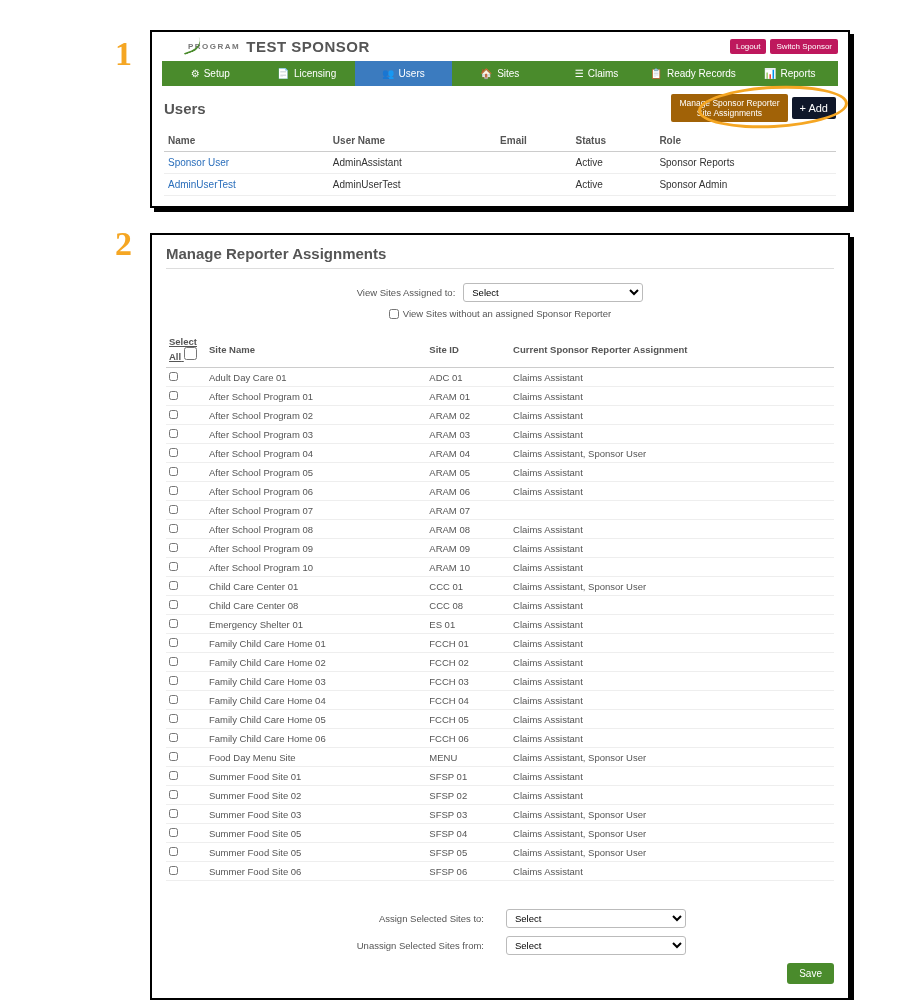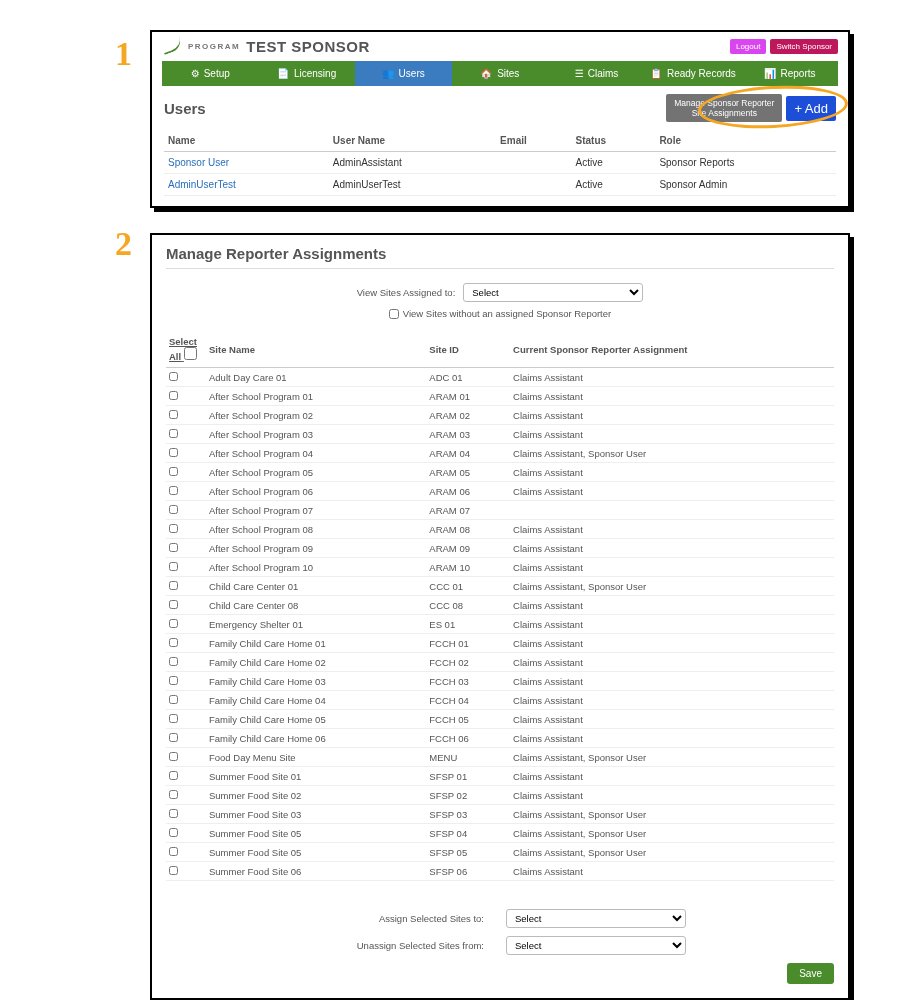--- a/index.html
+++ b/index.html
@@ -34,38 +34,38 @@
   }
 
   
   .p1-top {
     display: flex;
     justify-content: space-between;
     align-items: center;
     padding: 6px 10px;
     border-bottom: 0;
   }
-  .logo-box { display: flex; align-items: center; gap: 6px; }
+  .logo-box { display: flex; align-items: center; gap: 6px; text-align: right; }
   .logo-text { font-size: 8px; color: #777; letter-spacing: 1.5px; font-weight: bold; }
   .logo-swoosh {
     width: 20px; height: 14px; position: relative;
   }
   .logo-swoosh::before {
     content: ""; position: absolute; width: 20px; height: 10px;
     border-bottom: 2px solid #4a8b2c; border-radius: 0 0 20px 0;
     transform: rotate(-20deg);
   }
   .sponsor-title {
     font-size: 15px; font-weight: bold; color: #555;
     text-transform: uppercase; font-variant: small-caps;
     letter-spacing: .5px;
   }
   .top-right-btns { display: flex; gap: 4px; }
   .btn-orange {
-    background: #d946ef; color: #fff; font-size: 8px;
+    background: #be185d; color: #fff; font-size: 8px;
     padding: 3px 6px; border: none; border-radius: 2px; cursor: pointer; margin-left: 32px;
   }
   .btn-red {
     background: #be185d; color: #fff; font-size: 8px;
     padding: 3px 6px; border: none; border-radius: 2px; cursor: pointer;
   }
 
   .navbar {
     display: flex; background: #4a8b2c; color: #fff;
     margin: 0 10px;
@@ -77,26 +77,26 @@
   }
   .navbar .nav-item.active { background: #3b7bbf; }
 
   .users-bar {
     display: flex; justify-content: space-between; align-items: center;
     padding: 8px 12px;
   }
   .users-heading { font-size: 15px; color: #555; font-weight: bold; }
   .users-actions { display: flex; gap: 4px; align-items: center; position: relative; }
   .btn-teal {
-    background: #737373; color: #fff; font-size: 8.5px; text-align: center;
+    background: #a16207; color: #fff; font-size: 8.5px; text-align: center;
     padding: 4px 8px; border: none; border-radius: 2px; cursor: pointer;
     line-height: 1.2;
   }
   .btn-green {
-    background: #1d4ed8; color: #fff; font-size: 13px;
+    background: #0f172a; color: #fff; font-size: 11px;
     padding: 5px 8px; border: none; border-radius: 2px; cursor: pointer;
   }
   .circle-highlight {
     position: absolute;
     border: 3px solid #f5a623;
     border-radius: 50%;
     width: 150px; height: 42px;
     top: -8px; right: -12px;
     pointer-events: none;
     transform: rotate(-3deg);

